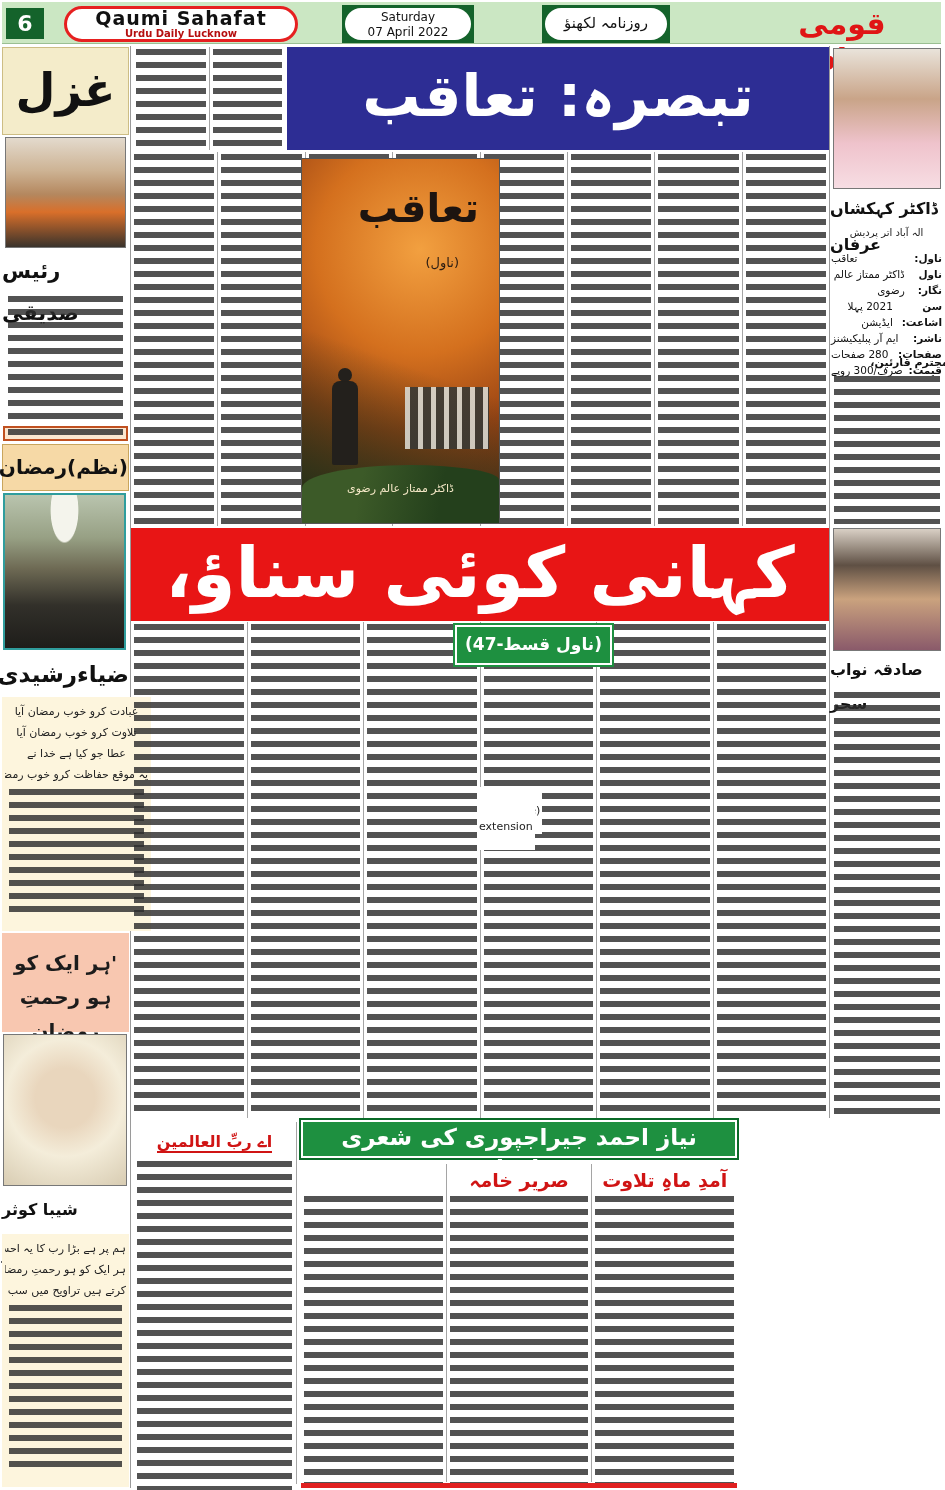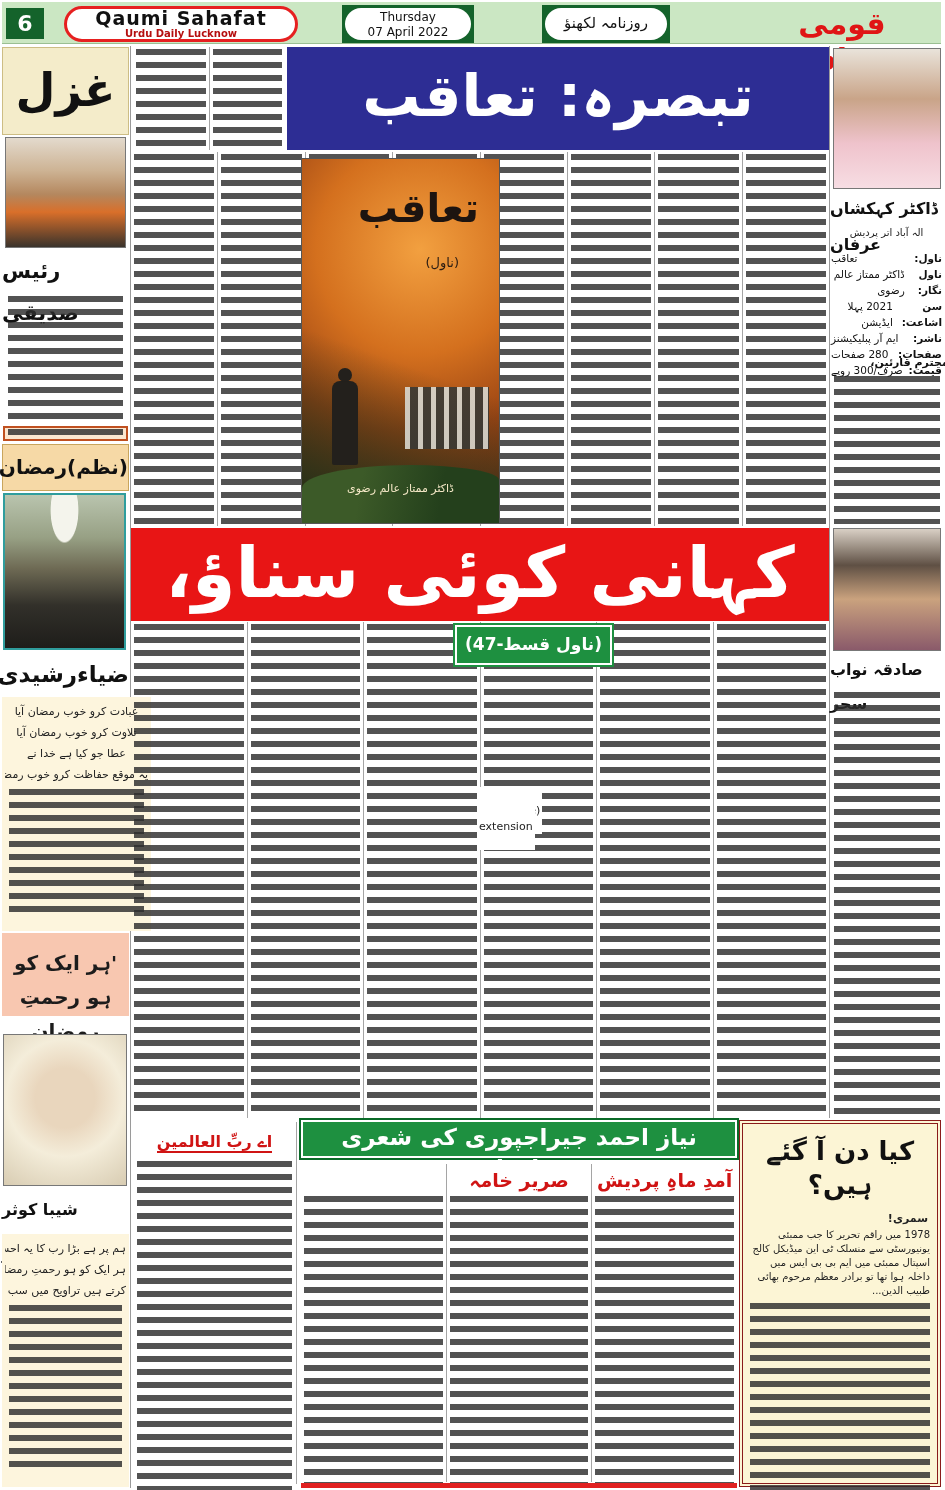--- a/index.html
+++ b/index.html
@@ -49,21 +49,21 @@
   .nazm-box { left:2px; top:444px; width:127px; height:47px; background:#f6d9a6; border:1px solid #c9a55c;
               font-size:20px; font-weight:bold; color:#111; text-align:center; line-height:45px; }
   .photo-beard { left:3px; top:493px; width:123px; height:157px; border:2px solid #2f9d9d;
       background:radial-gradient(ellipse at 50% 10%, #f4f4ec 0 16%, transparent 17%),
                  linear-gradient(180deg,#b9c4ae 0%,#97a084 28%,#6e6a54 48%,#32302a 72%,#1e1d1a 100%); }
   .name2 { left:2px; top:653px; width:127px; height:42px; font-size:23px; line-height:42px; }
   .poem-box { background:#fdf5dd; padding:4px 3px; }
   .poem2 { left:2px; top:697px; width:149px; height:234px; }
   .poem-line { font-size:11px; line-height:21px; color:#222; text-align:center; white-space:nowrap; overflow:hidden; }
   .poem2 .fl, .poem3 .fl { margin:4px 4px 0 4px; }
-  .rahmat-box { left:2px; top:933px; width:127px; height:83px; background:#f8c7b0; color:#1c1c1c;
+  .rahmat-box { left:2px; top:933px; width:127px; height:99px; background:#f8c7b0; color:#1c1c1c;
                 font-size:20px; font-weight:bold; text-align:center; padding-top:13px; line-height:34px; }
   .photo-hijab { left:3px; top:1034px; width:124px; height:152px;
       background:radial-gradient(circle at 50% 42%, #e9d6bd 0 28%, #f4edda 55%, #d8ccb2 100%); }
   .name3 { left:2px; top:1188px; width:127px; height:44px; font-size:16px; line-height:44px; }
   .poem3 { left:2px; top:1234px; width:127px; height:253px; }
 
   
   .topleft-txt { left:133px; top:47px; width:152px; height:103px; }
   .headline-blue { left:287px; top:47px; width:542px; height:103px; background:#2d2d94; color:#fff;
                    font-size:58px; font-weight:bold; text-align:center; line-height:99px; }
@@ -134,21 +134,21 @@
 <div class="page">
 
   <div class="abs header">
     <div class="abs pagenum">6</div>
     <div class="abs masthead">
       <div class="m-title">Qaumi Sahafat</div>
       <div class="m-sub">Urdu Daily Lucknow</div>
     </div>
     <div class="abs greenbox datebox">
       <div class="oval">
-        <div>Thursday</div>
+        <div>Saturday</div>
         <div>07 April 2022</div>
       </div>
     </div>
     <div class="abs greenbox roznama">
       <div class="oval rtl">روزنامہ لکھنؤ</div>
     </div>
     <div class="abs qaumi rtl">قومی صحافت</div>
   </div>
 
   <div class="abs vrule" style="left:130px;top:46px;height:1442px;"></div>
@@ -275,33 +275,27 @@
     <div class="cols">
       <div class="c">
         <div class="pc-h">&nbsp;</div>
         <div class="fl pc-body"></div>
       </div>
       <div class="c">
         <div class="pc-h rtl">صریر خامہ</div>
         <div class="fl pc-body"></div>
       </div>
       <div class="c">
-        <div class="pc-h rtl">آمدِ ماہِ پردیش</div>
+        <div class="pc-h rtl">آمدِ ماہِ تلاوت</div>
         <div class="fl pc-body"></div>
       </div>
     </div>
   </div>
   <div class="abs red-strip"></div>
 
-  <div class="abs yellow-box">
-    <div class="yb-head rtl">کیا دن آ گئے ہیں؟</div>
-    <div class="yb-byline rtl">سمری!</div>
-    <div class="yb-open rtl">1978 میں راقم تحریر کا جب ممبئی یونیورسٹی سے منسلک ٹی این میڈیکل کالج اسپتال ممبئی میں ایم بی بی ایس میں داخلہ ہوا تھا تو برادر معظم مرحوم بھائی طبیب الدین...</div>
-    <div class="fl yb-fl"></div>
-  </div>
 
   <div class="abs photo photo-kahk"></div>
   <div class="abs caption-name name-kahk rtl">ڈاکٹر کہکشاں عرفان</div>
   <div class="abs loc-kahk rtl">الہ آباد اتر پردیش</div>
 
   <div class="abs details">
     <div class="detail-row">
       <span class="dl">ناول:</span>
       <span>تعاقب</span>
     </div>

